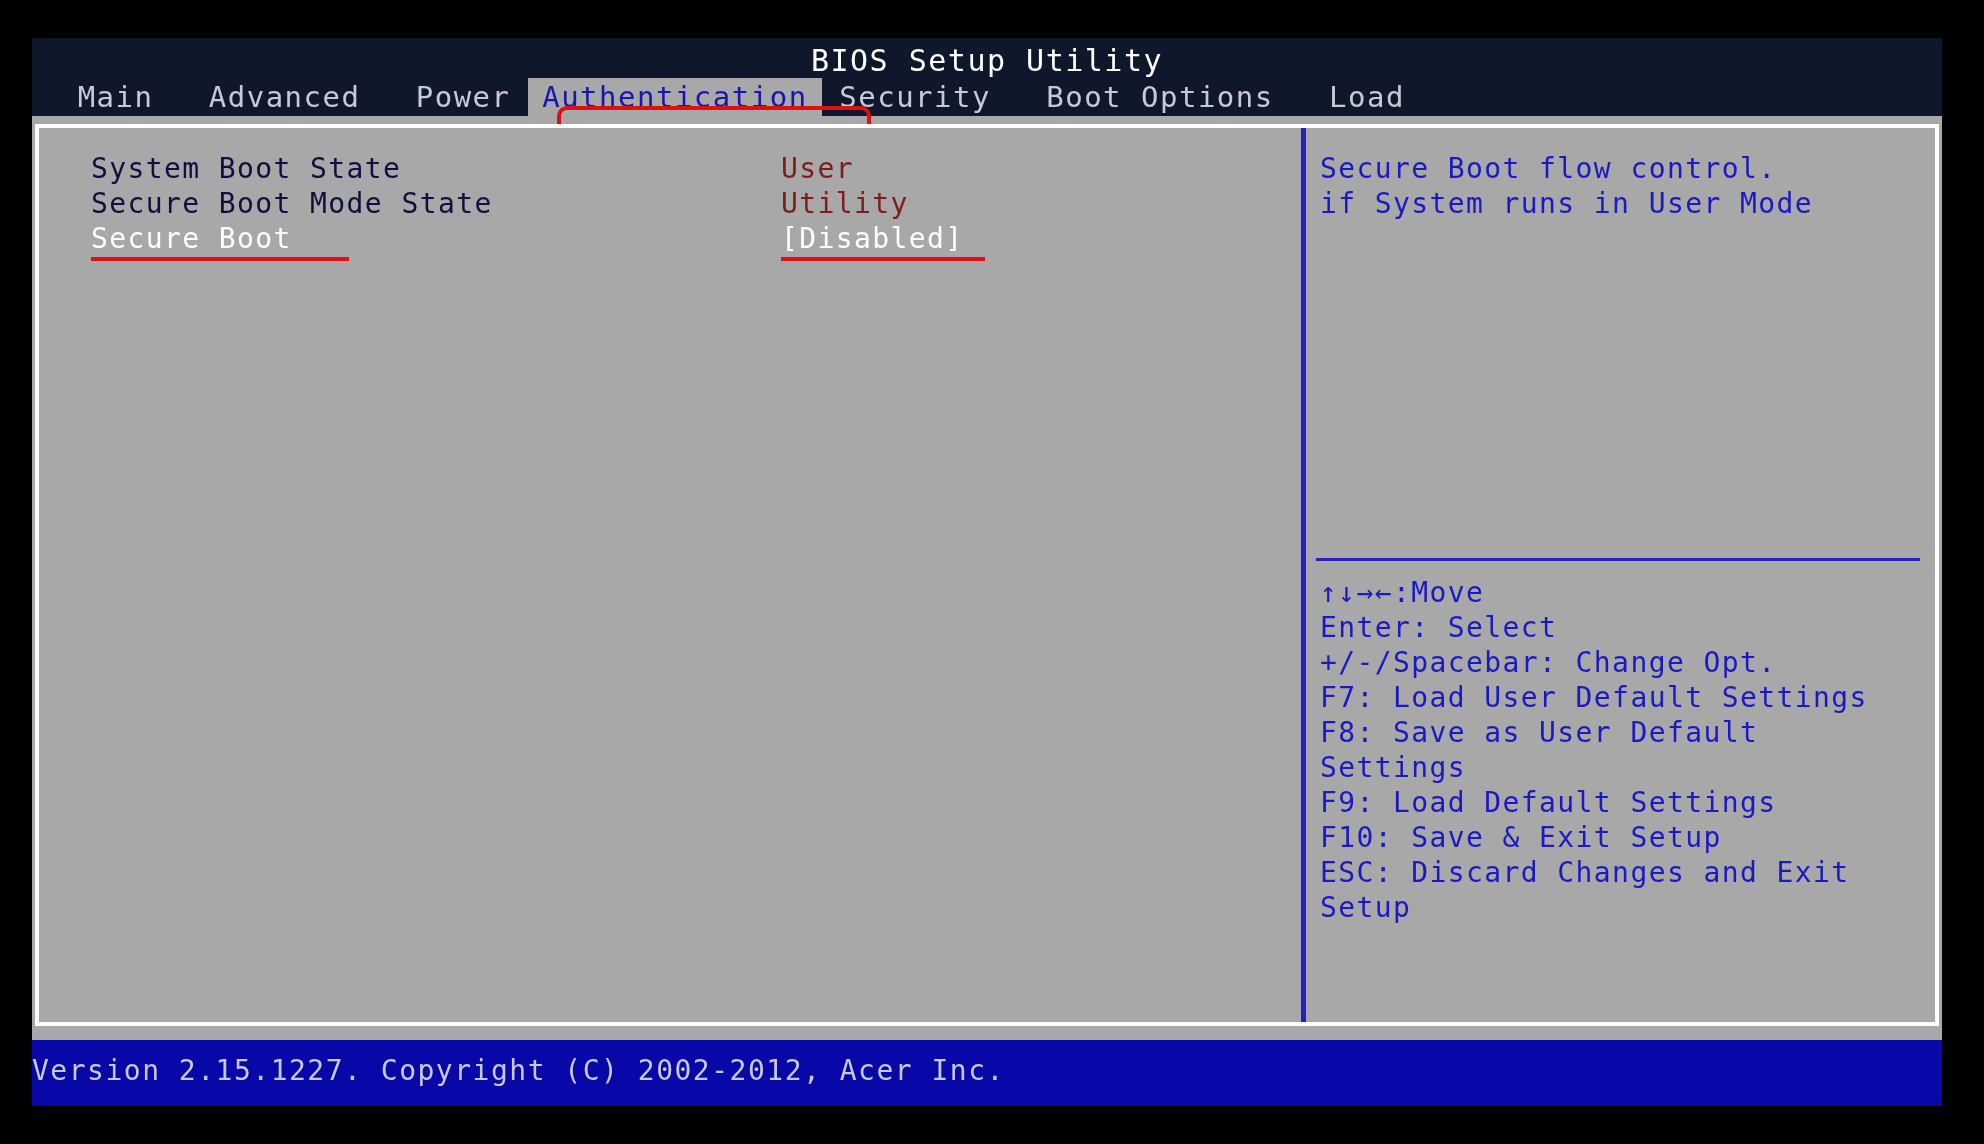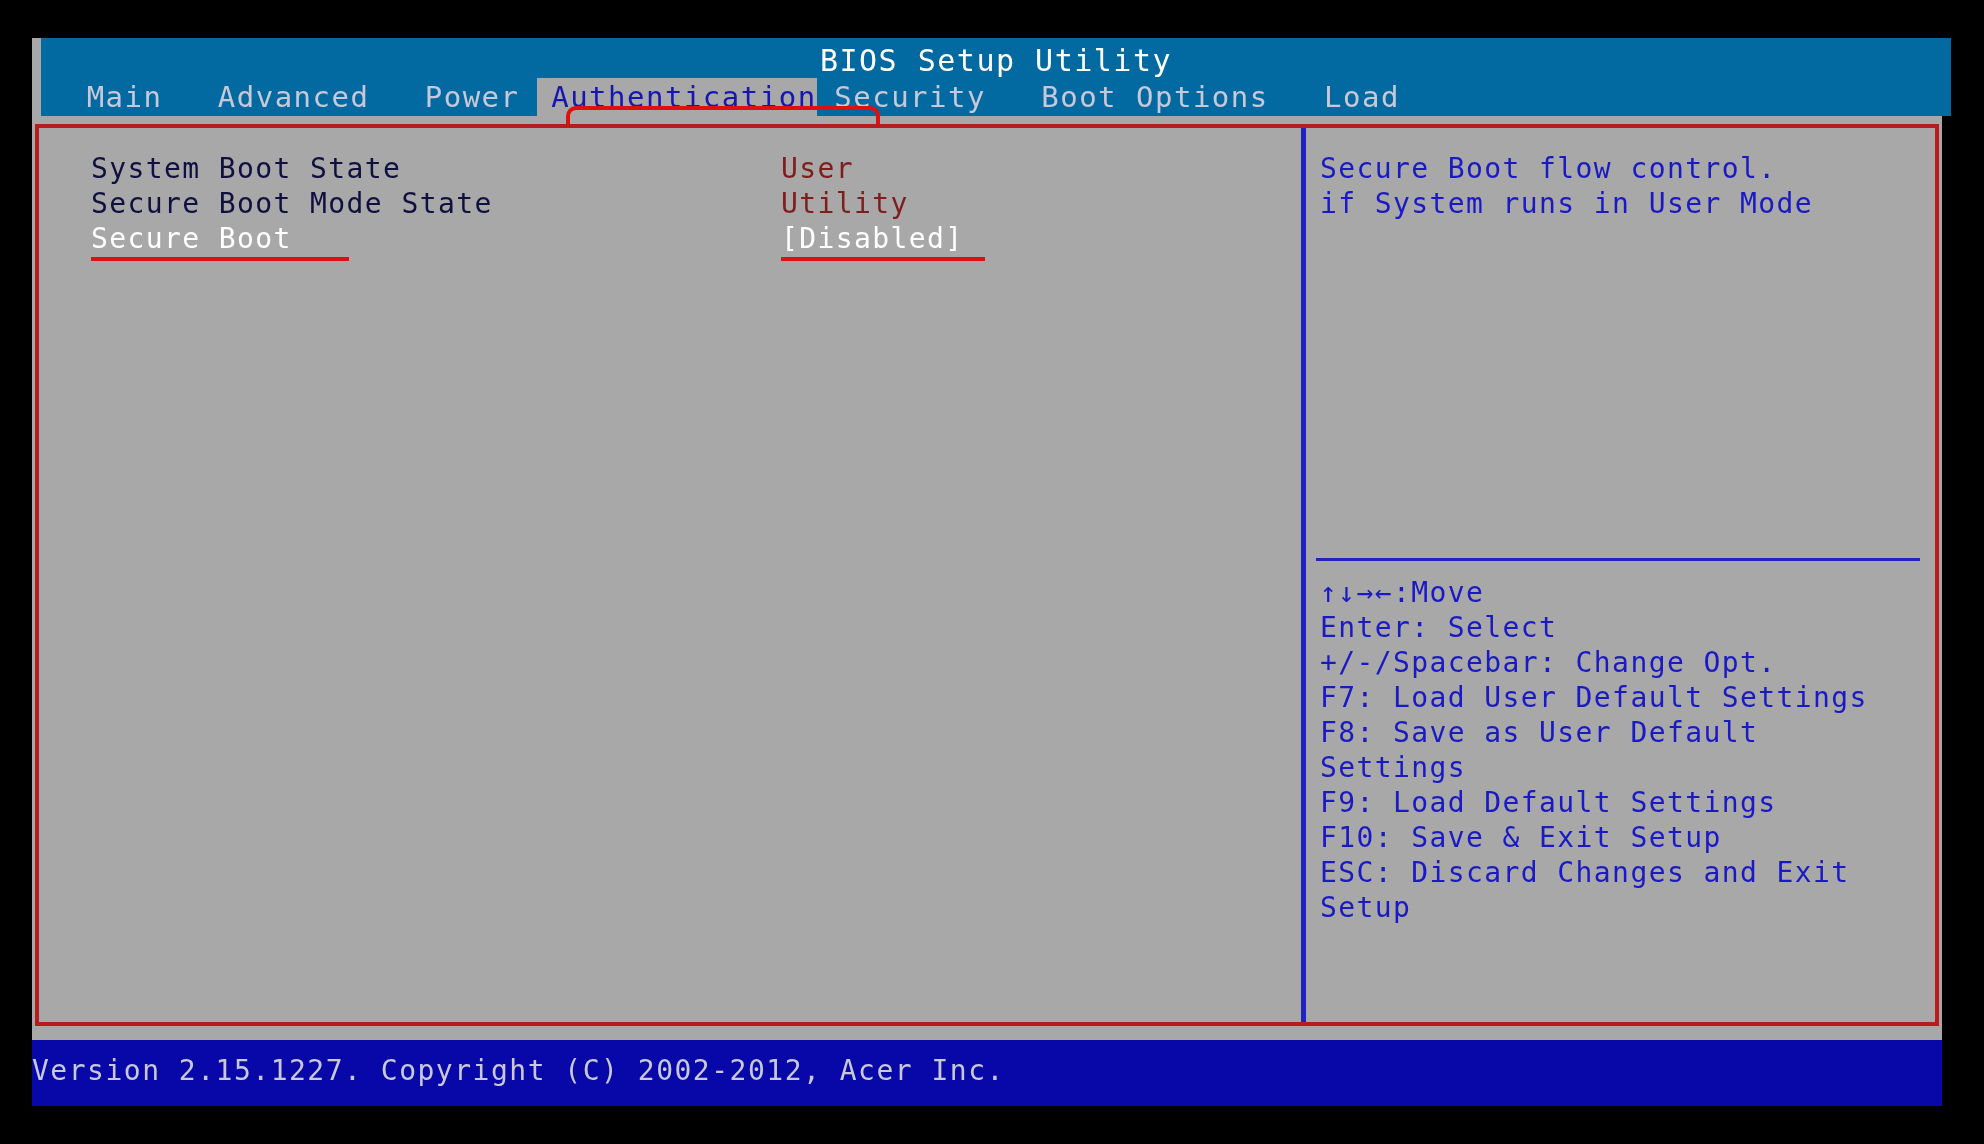--- a/index.html
+++ b/index.html
@@ -26,22 +26,21 @@
     background: #a8a8a8;
   }
 
   
   #header {
     position: absolute;
     left: 0;
     top: 0;
     width: 100%;
     height: 78px;
-    background: #0369a1;
-    margin-left: 9px;
+    background: #0f172a;
   }
   #title {
     position: absolute;
     left: 0;
     top: 5px;
     width: 100%;
     text-align: center;
     color: #ffffff;
     font-size: 30px;
     letter-spacing: 1.5px;
@@ -62,40 +61,40 @@
     letter-spacing: 1.5px;
     padding: 2px 0 4px 0;
     white-space: pre;
     vertical-align: top;
   }
   .menu-gap { display:inline-block; width: 36px; }
   .menu-item.active {
     background: #a8a8a8;
     color: #1616b0;
     padding-left: 14px;
-    padding-right: 0;
+    padding-right: 14px;
     margin-left: 8px;
     margin-right: 8px;
   }
 
   
   #body-area {
     position: absolute;
     left: 0;
     top: 78px;
     width: 100%;
     height: 920px;
   }
   #panel {
     position: absolute;
     left: 3px;
     top: 8px;
     right: 3px;
     bottom: 10px;
-    border: 4px solid #b91c1c;
+    border: 4px solid #ffffff;
     background: #a8a8a8;
     box-sizing: border-box;
   }
   #left-pane {
     position: absolute;
     left: 0;
     top: 0;
     width: 1262px;
     height: 100%;
     box-sizing: border-box;

